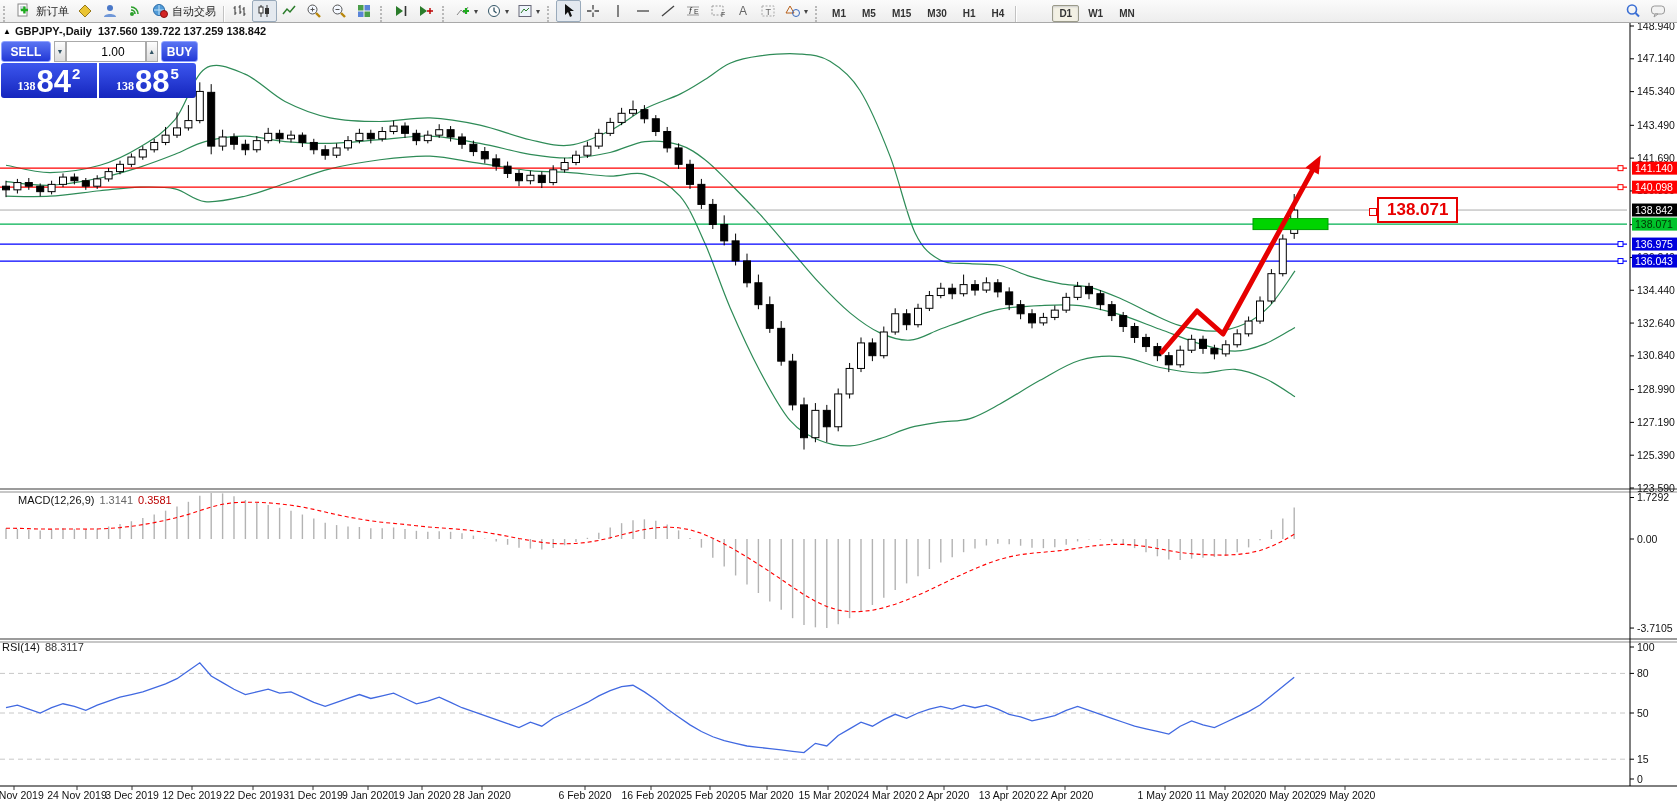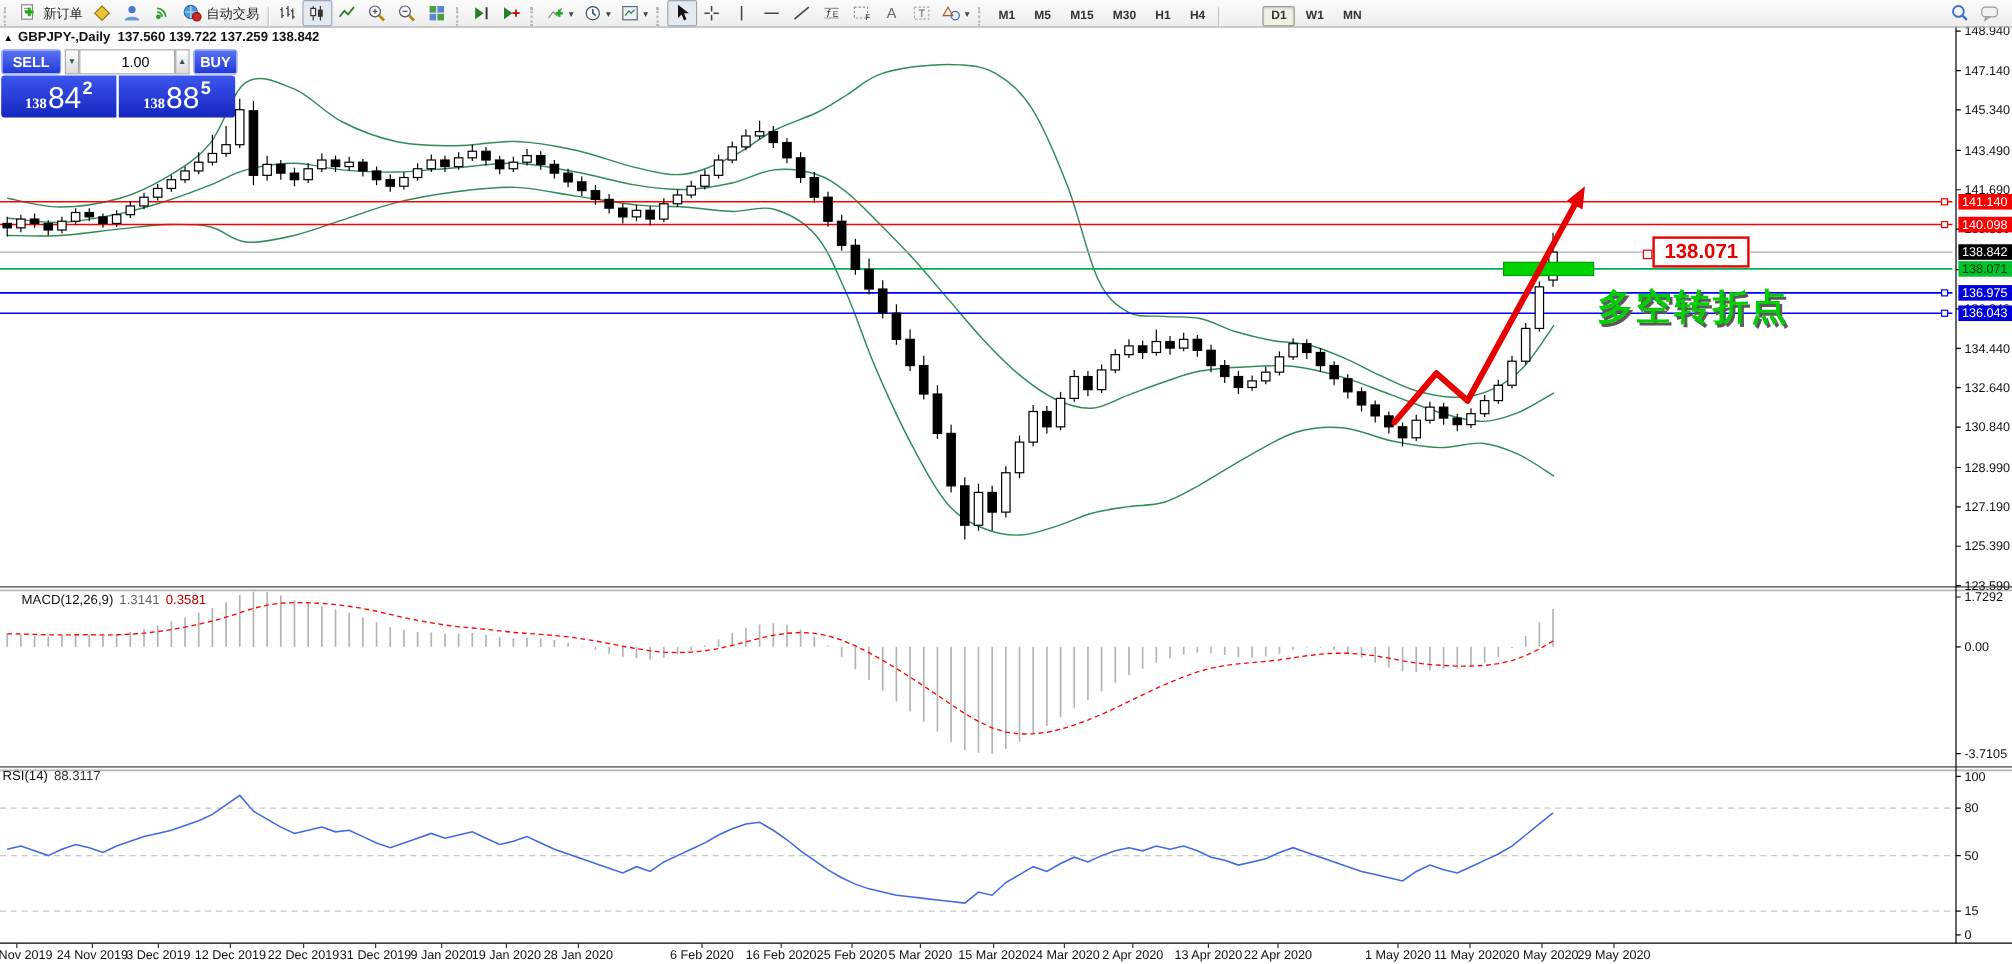--- a/index.html
+++ b/index.html
@@ -31,21 +31,21 @@
   .btn.sell{width:60px;}
   .btn.buy{width:44px;}
   .spin{width:13px;background:linear-gradient(#fdfdfd,#dcdcdc);border:1px solid #aaa;color:#356;
         font-size:7px;display:flex;align-items:center;justify-content:center;cursor:pointer;}
   .vol{width:72px;background:#fff;border:1px solid #aaa;font-size:12px;display:flex;align-items:center;justify-content:flex-end;padding-right:20px;color:#000;}
   .tp-row2{display:flex;margin-top:1px;height:35px;}
   .price-box{background:linear-gradient(#3c56ee,#1526be);color:#fff;display:flex;align-items:flex-end;justify-content:center;padding-bottom:1px;}
   .price-box.sell{width:96px;border-radius:3px 0 0 3px;margin-right:2px;}
   .price-box.buy{width:97px;border-radius:0 3px 3px 0;}
   .p-small{font-size:12px;font-weight:bold;margin:0 1px 3px 0;font-family:Liberation Serif, serif;}
-  .p-big{font-size:25px;font-weight:normal;line-height:30px;}
+  .p-big{font-size:31px;font-weight:bold;line-height:30px;}
   .p-sup{font-size:15px;font-weight:bold;margin:2px 0 0 1px;align-self:flex-start;}
   
   .ind-label{position:absolute;z-index:20;font-size:11px;color:#111;white-space:nowrap;}
   .ind-label .v1{color:#666;margin-left:5px;}
   .ind-label .v2{color:#b00;margin-left:5px;}
   
   .callout{position:absolute;left:1377px;top:197px;z-index:26;border:2px solid #e80000;background:#fff;
            color:#e80000;font-size:17px;font-weight:bold;padding:1px 8px;line-height:20px;}
   .callout-handle{position:absolute;left:1369px;top:208px;width:6px;height:6px;border:1px solid #e80000;background:#fff;z-index:26;}
   .cjk-note{position:absolute;left:1331px;top:236px;z-index:26;font-size:30px;font-weight:bold;color:#00cf00;
@@ -773,14 +773,13 @@
 
   <div class="ind-label" style="left:18px;top:494px;">
     <span>MACD(12,26,9)</span><span class="v1">1.3141</span><span class="v2">0.3581</span>
   </div>
   <div class="ind-label" style="left:2px;top:641px;">
     <span>RSI(14)</span><span class="v1" style="color:#333;">88.3117</span>
   </div>
 
   <div class="callout-handle"></div>
   <div class="callout">138.071</div>
-  <div class="cjk-note">多空转折点</div>
 </div>
 
 </body></html>

